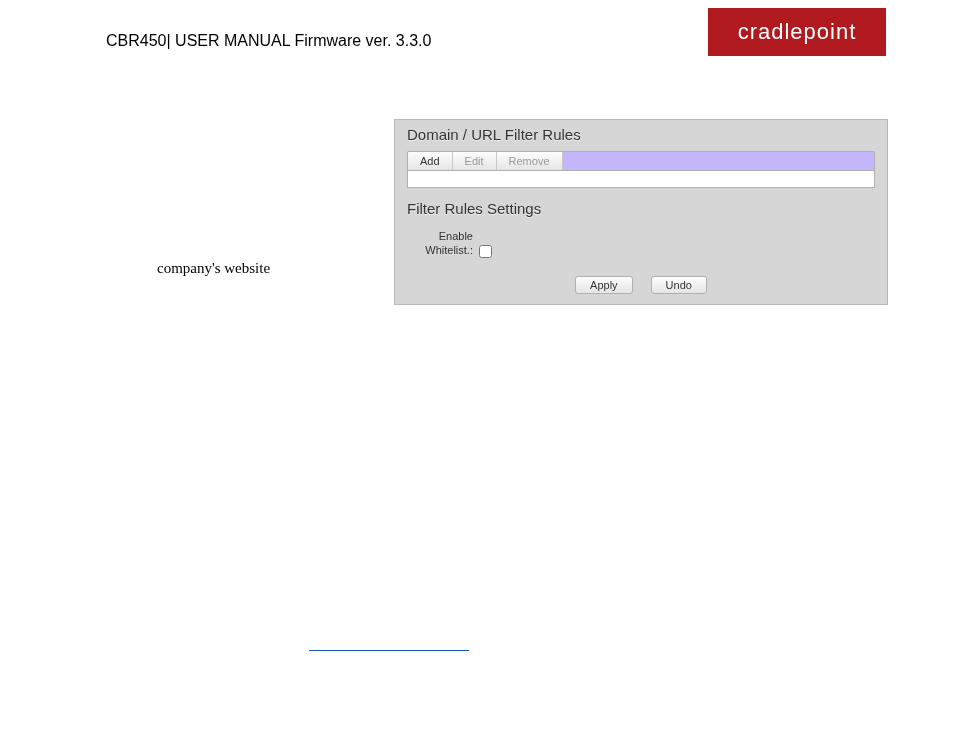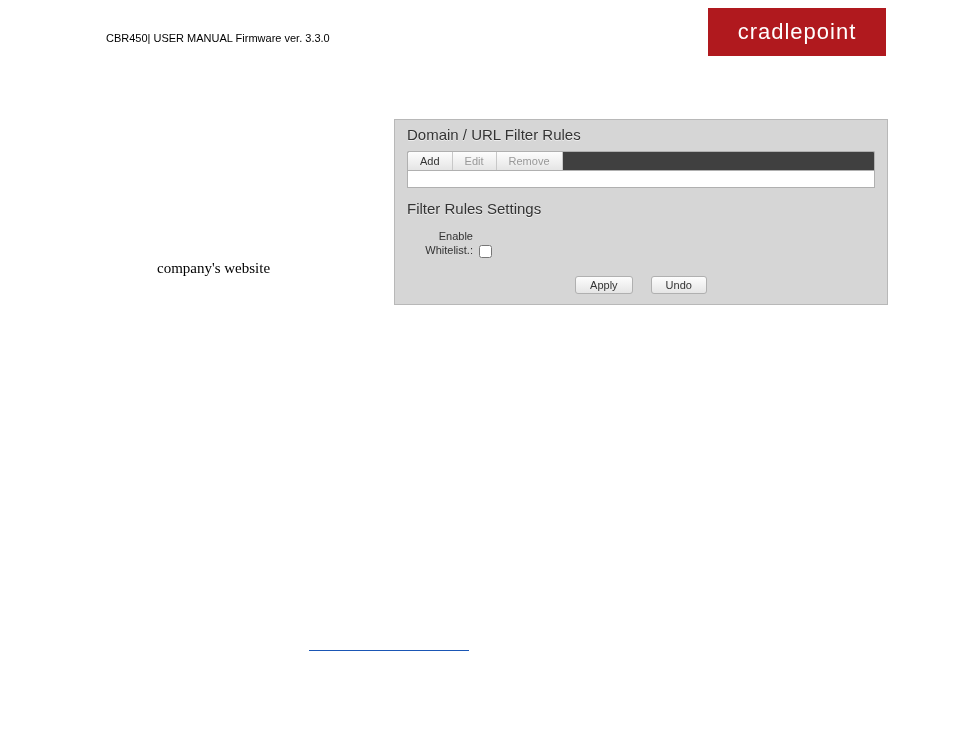--- a/index.html
+++ b/index.html
@@ -7,21 +7,21 @@
       background: #ffffff;
       width: 954px;
       height: 738px;
       position: relative;
       font-family: Arial, Helvetica, sans-serif;
     }
     .header-text {
       position: absolute;
       top: 32px;
       left: 106px;
-      font-size: 11px;
+      font-size: 16px;
       color: #000;
     }
     .logo {
       position: absolute;
       top: 8px;
       right: 68px;
       width: 178px;
       height: 48px;
       background: #b0191e;
       display: flex;
@@ -55,21 +55,21 @@
       text-shadow: 0 1px 0 #eee;
       font-family: Verdana, Arial, sans-serif;
     }
     .table-wrap {
       margin: 0 12px 6px;
     }
     .toolbar {
       display: flex;
       border: 1px solid #b0b0b0;
       border-bottom: none;
-      background: #404040;
+      background: #c4b5fd;
       border-radius: 2px 2px 0 0;
       overflow: hidden;
     }
     .toolbar button {
       background: linear-gradient(#fdfdfd, #e5e5e5);
       border: none;
       border-right: 1px solid #c8c8c8;
       padding: 3px 12px;
       font-size: 11px;
       color: #333;

